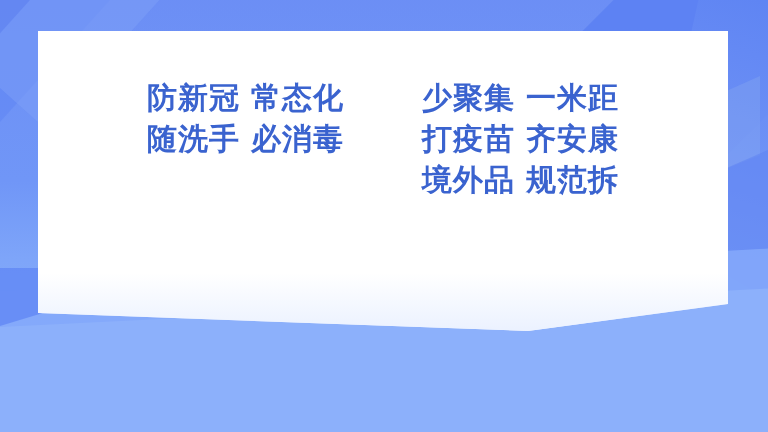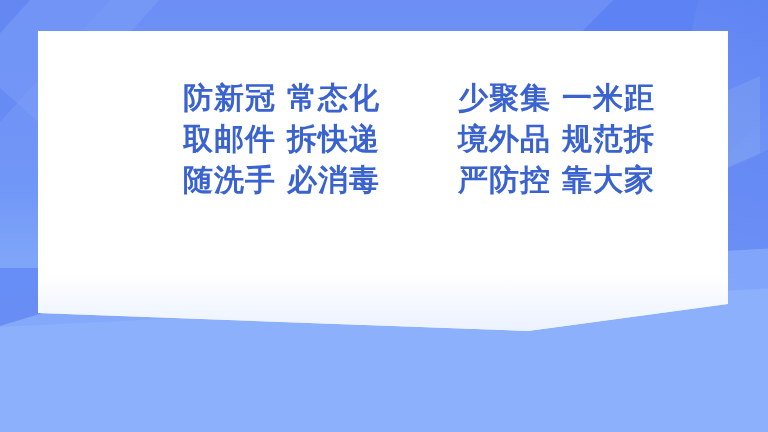--- a/index.html
+++ b/index.html
@@ -155,21 +155,20 @@
     left: 38px;
     top: 31px;
     width: 690px;
     height: 300px;
     display: flex;
     justify-content: center;
     align-items: flex-start;
     padding-top: 46px;
     box-sizing: border-box;
     gap: 78px;
-    margin-left: 36px;
   }
   .col {
     display: flex;
     flex-direction: column;
   }
   .line {
     color: #3a63cf;
     font-size: 30px;
     line-height: 41px;
     font-weight: 700;
@@ -207,25 +206,24 @@
   </div>
 
   <div class="panel">
     <div class="panel-sheen"></div>
   </div>
 
   <div class="slogan-wrap">
 
     <div class="col">
       <div class="line"><span>防新冠</span><span class="gap"></span><span>常态化</span></div>
-      <div class="line"><span>取邮件</span><span class="gap"></span><span>拆快递</span></div>
       <div class="line"><span>随洗手</span><span class="gap"></span><span>必消毒</span></div>
     </div>
 
     <div class="col">
       <div class="line"><span>少聚集</span><span class="gap"></span><span>一米距</span></div>
+      <div class="line"><span>打疫苗</span><span class="gap"></span><span>齐安康</span></div>
       <div class="line"><span>境外品</span><span class="gap"></span><span>规范拆</span></div>
-      <div class="line"><span>严防控</span><span class="gap"></span><span>靠大家</span></div>
     </div>
 
   </div>
 
 </div>
 
 </body></html>

